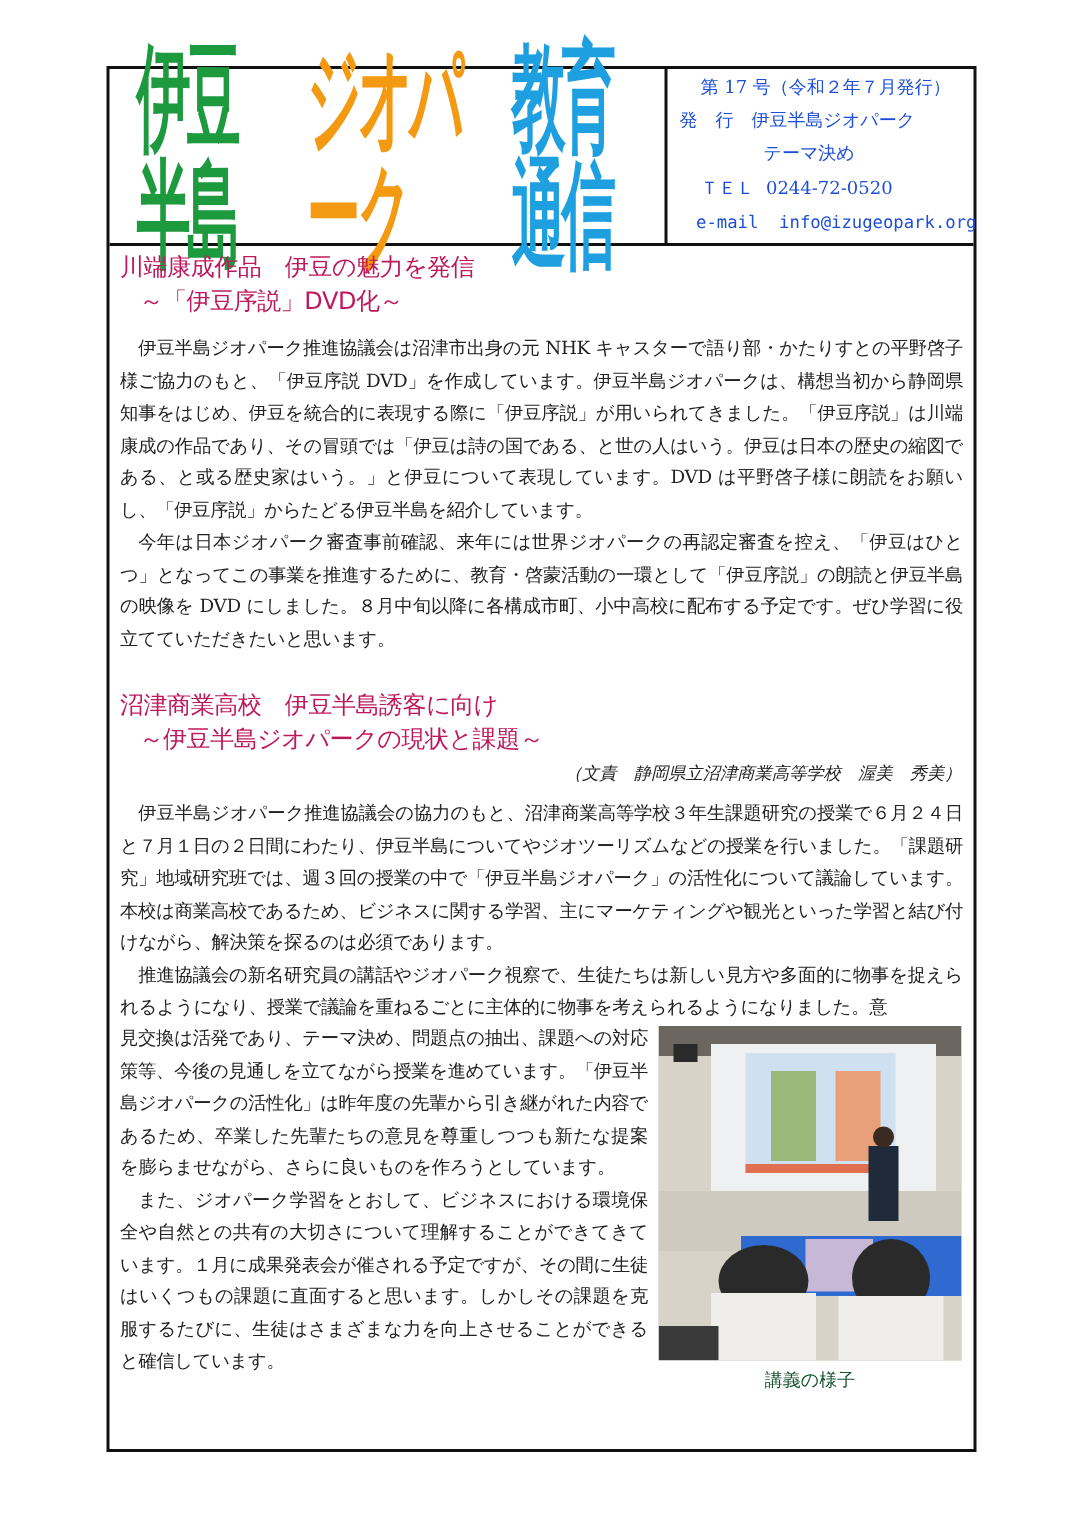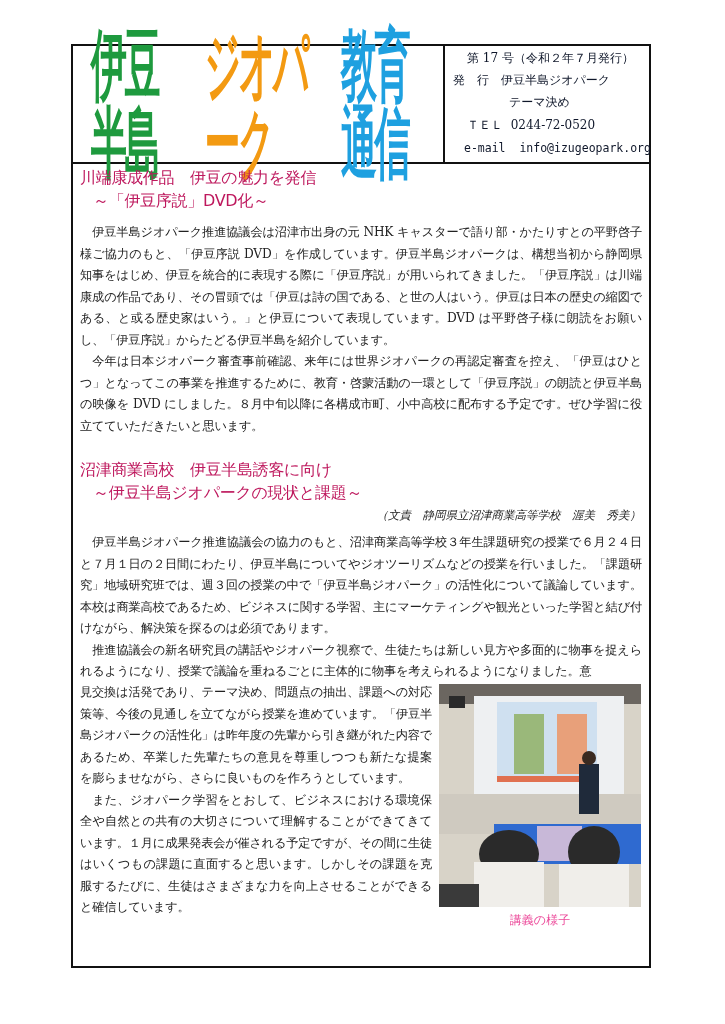--- a/index.html
+++ b/index.html
@@ -16,37 +16,37 @@
                border-right: 2px solid #111; box-sizing: border-box; }
   .masthead { position: absolute; left: 6px; top: 8px; width: 360px; height: 100px;
               display: flex; align-items: center; font-family: "DejaVu Sans", sans-serif;
               font-weight: bold; font-size: 46px; letter-spacing: -3px; line-height: 1; }
   .masthead span { display: inline-block; transform: scaleY(1.7) scaleX(0.78); transform-origin: center; }
   .mh-green { color: #1e9a3e; }
   .mh-orange { color: #f39a12; }
   .mh-blue { color: #1ea0e0; }
 
   .info-box { position: absolute; left: 374px; top: 0; width: 202px; height: 140px;
-              font-size: 12px; line-height: 20px; color: #0f172a; }
+              font-size: 12px; line-height: 20px; color: #1d4ed8; }
   .info-line { position: absolute; white-space: nowrap; }
   .mono { font-family: "DejaVu Sans Mono", "Liberation Mono", monospace; font-size: 11.5px; }
 
   
   .article-title { position: absolute; font-family: "DejaVu Sans", sans-serif; font-size: 16px;
                    color: #be185d; white-space: nowrap; letter-spacing: -0.3px; }
   .para { position: absolute; font-size: 12.2px; line-height: 21.5px; color: #222;
           text-align: justify; letter-spacing: -0.2px; }
   .para p { margin: 0; text-indent: 1em; }
   .credit { position: absolute; font-size: 11.5px; white-space: nowrap; color: #222; }
 
   
   .photo { position: absolute; left: 366px; top: 638px; width: 202px; height: 223px; overflow: hidden;
            background: #c9c4b8; }
   .caption { position: absolute; left: 366px; top: 866px; width: 202px; text-align: center;
-             font-size: 12px; color: #ec4899; }
+             font-size: 12px; color: #14532d; }
 </style>
 </head>
 <body>
 
 <div class="page-frame">
 
   <div class="header">
     <div class="title-box">
       <div class="masthead">
         <span class="mh-green">伊豆半島</span>

